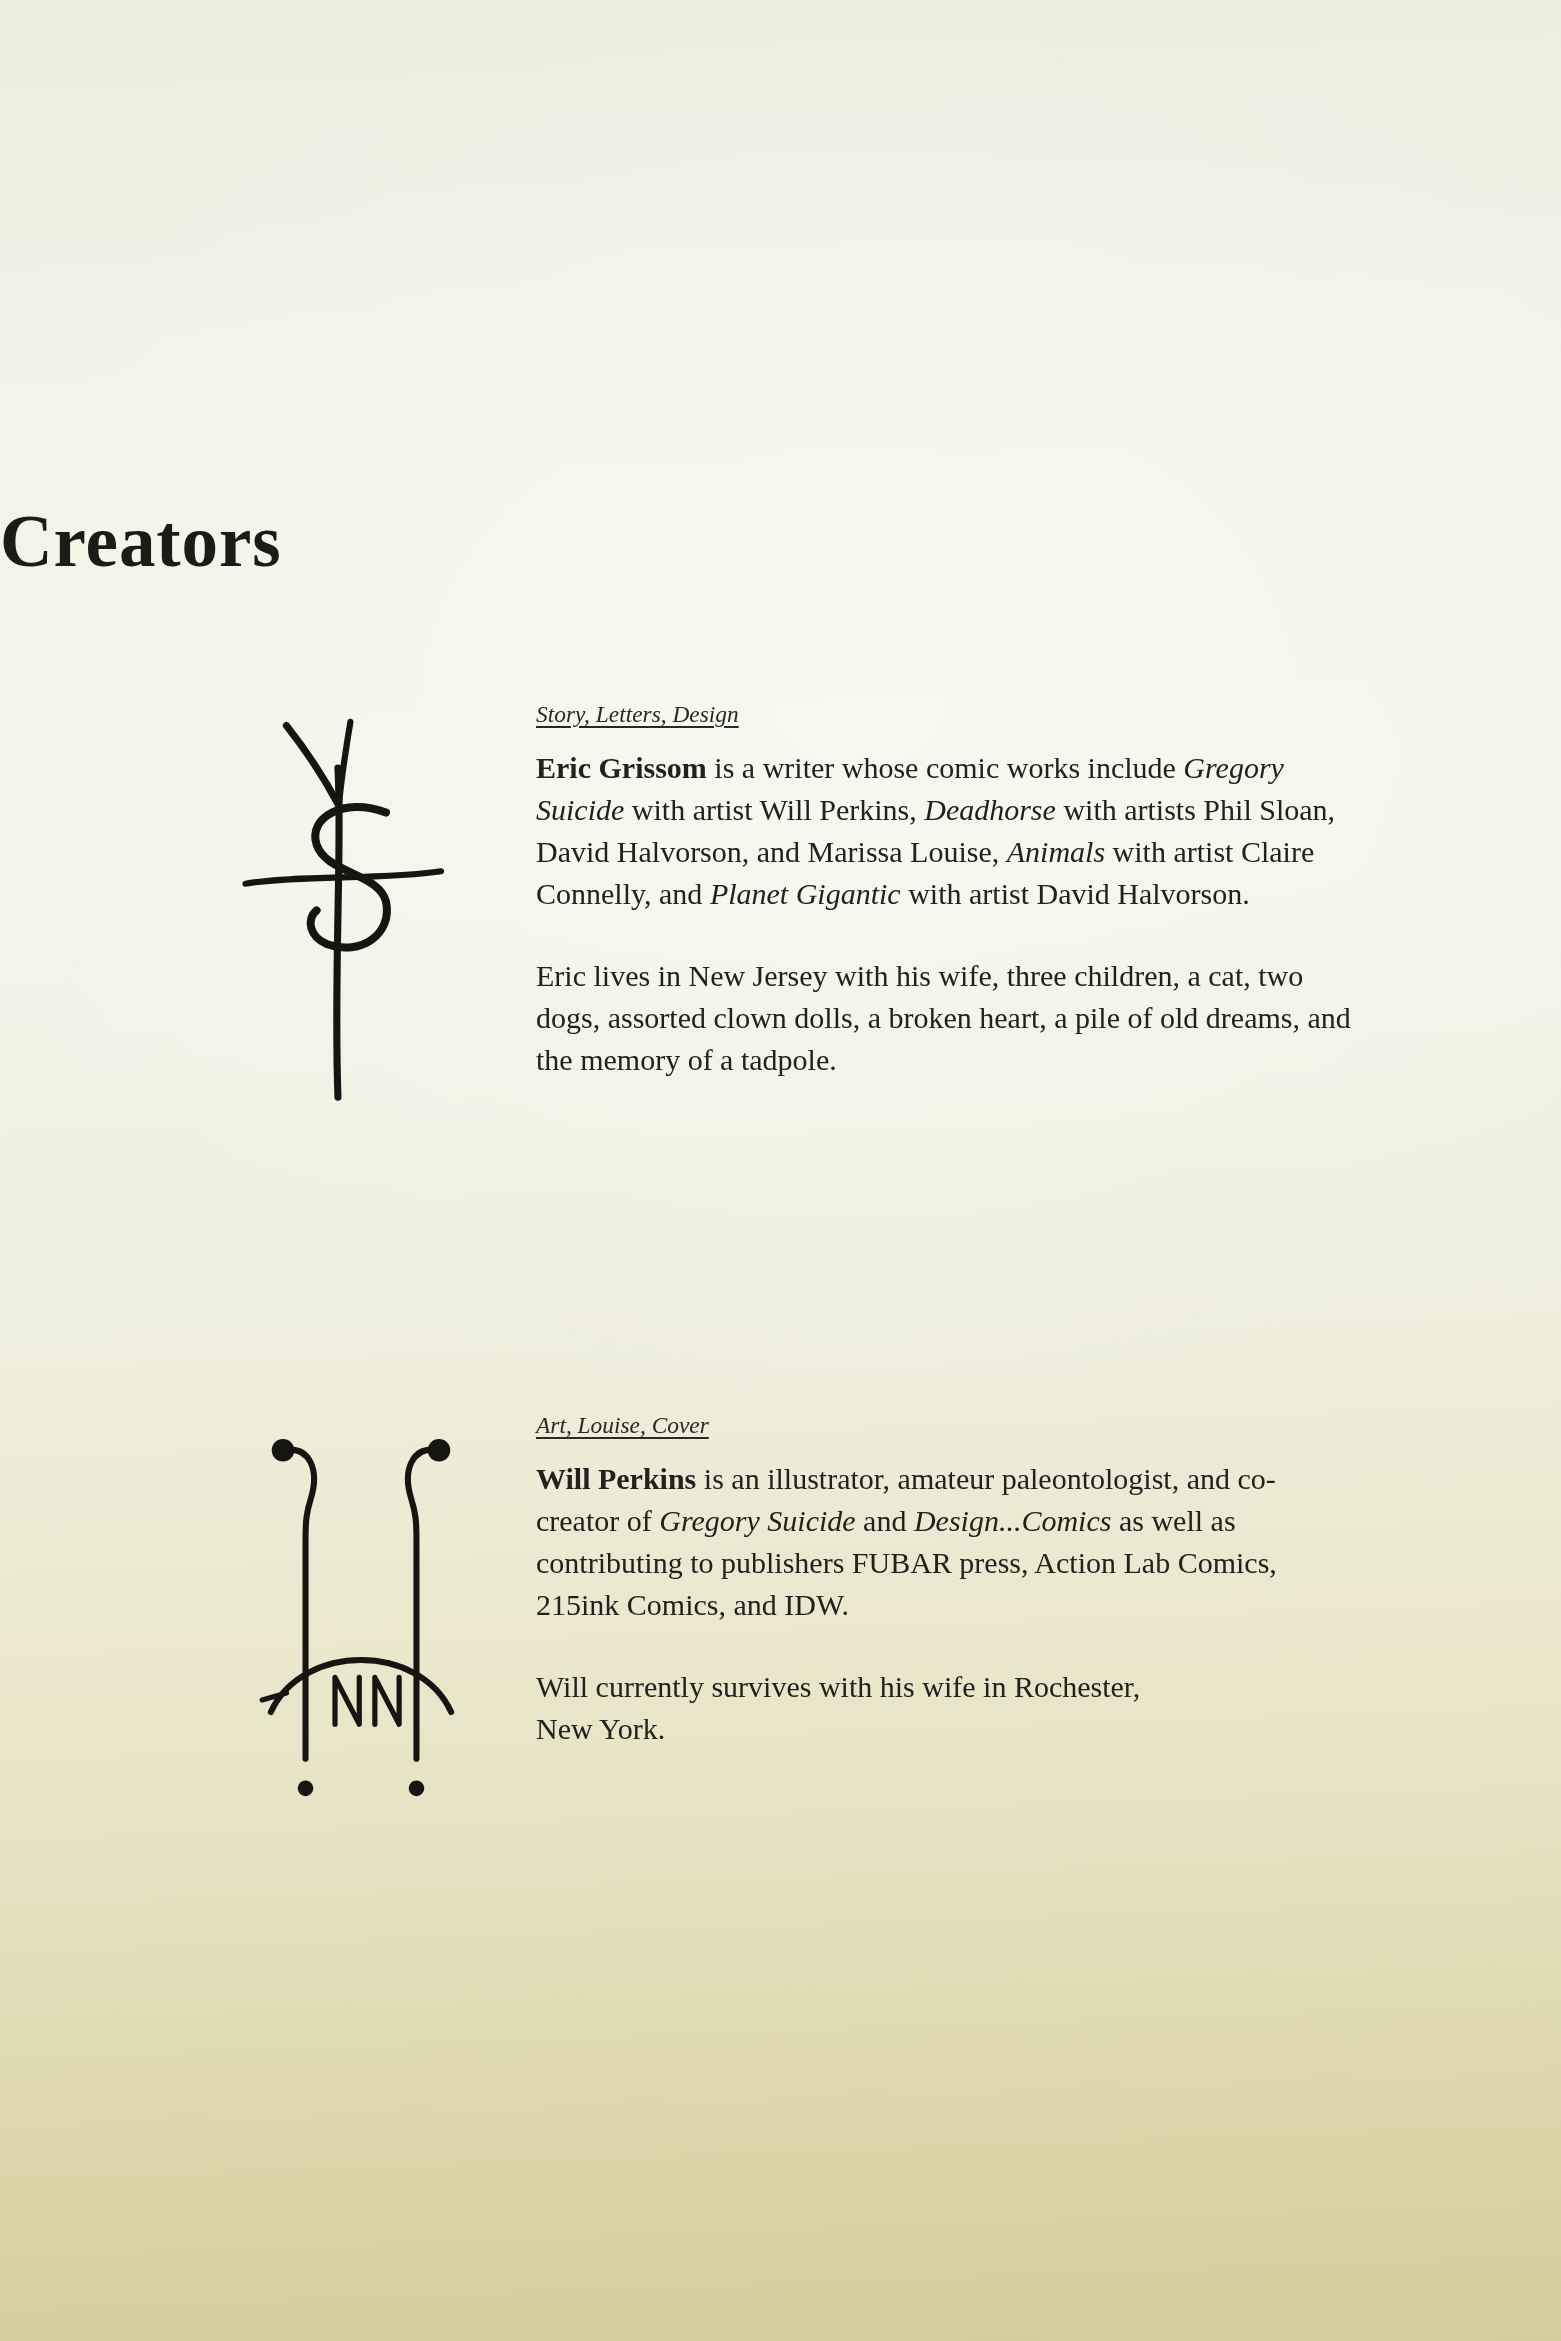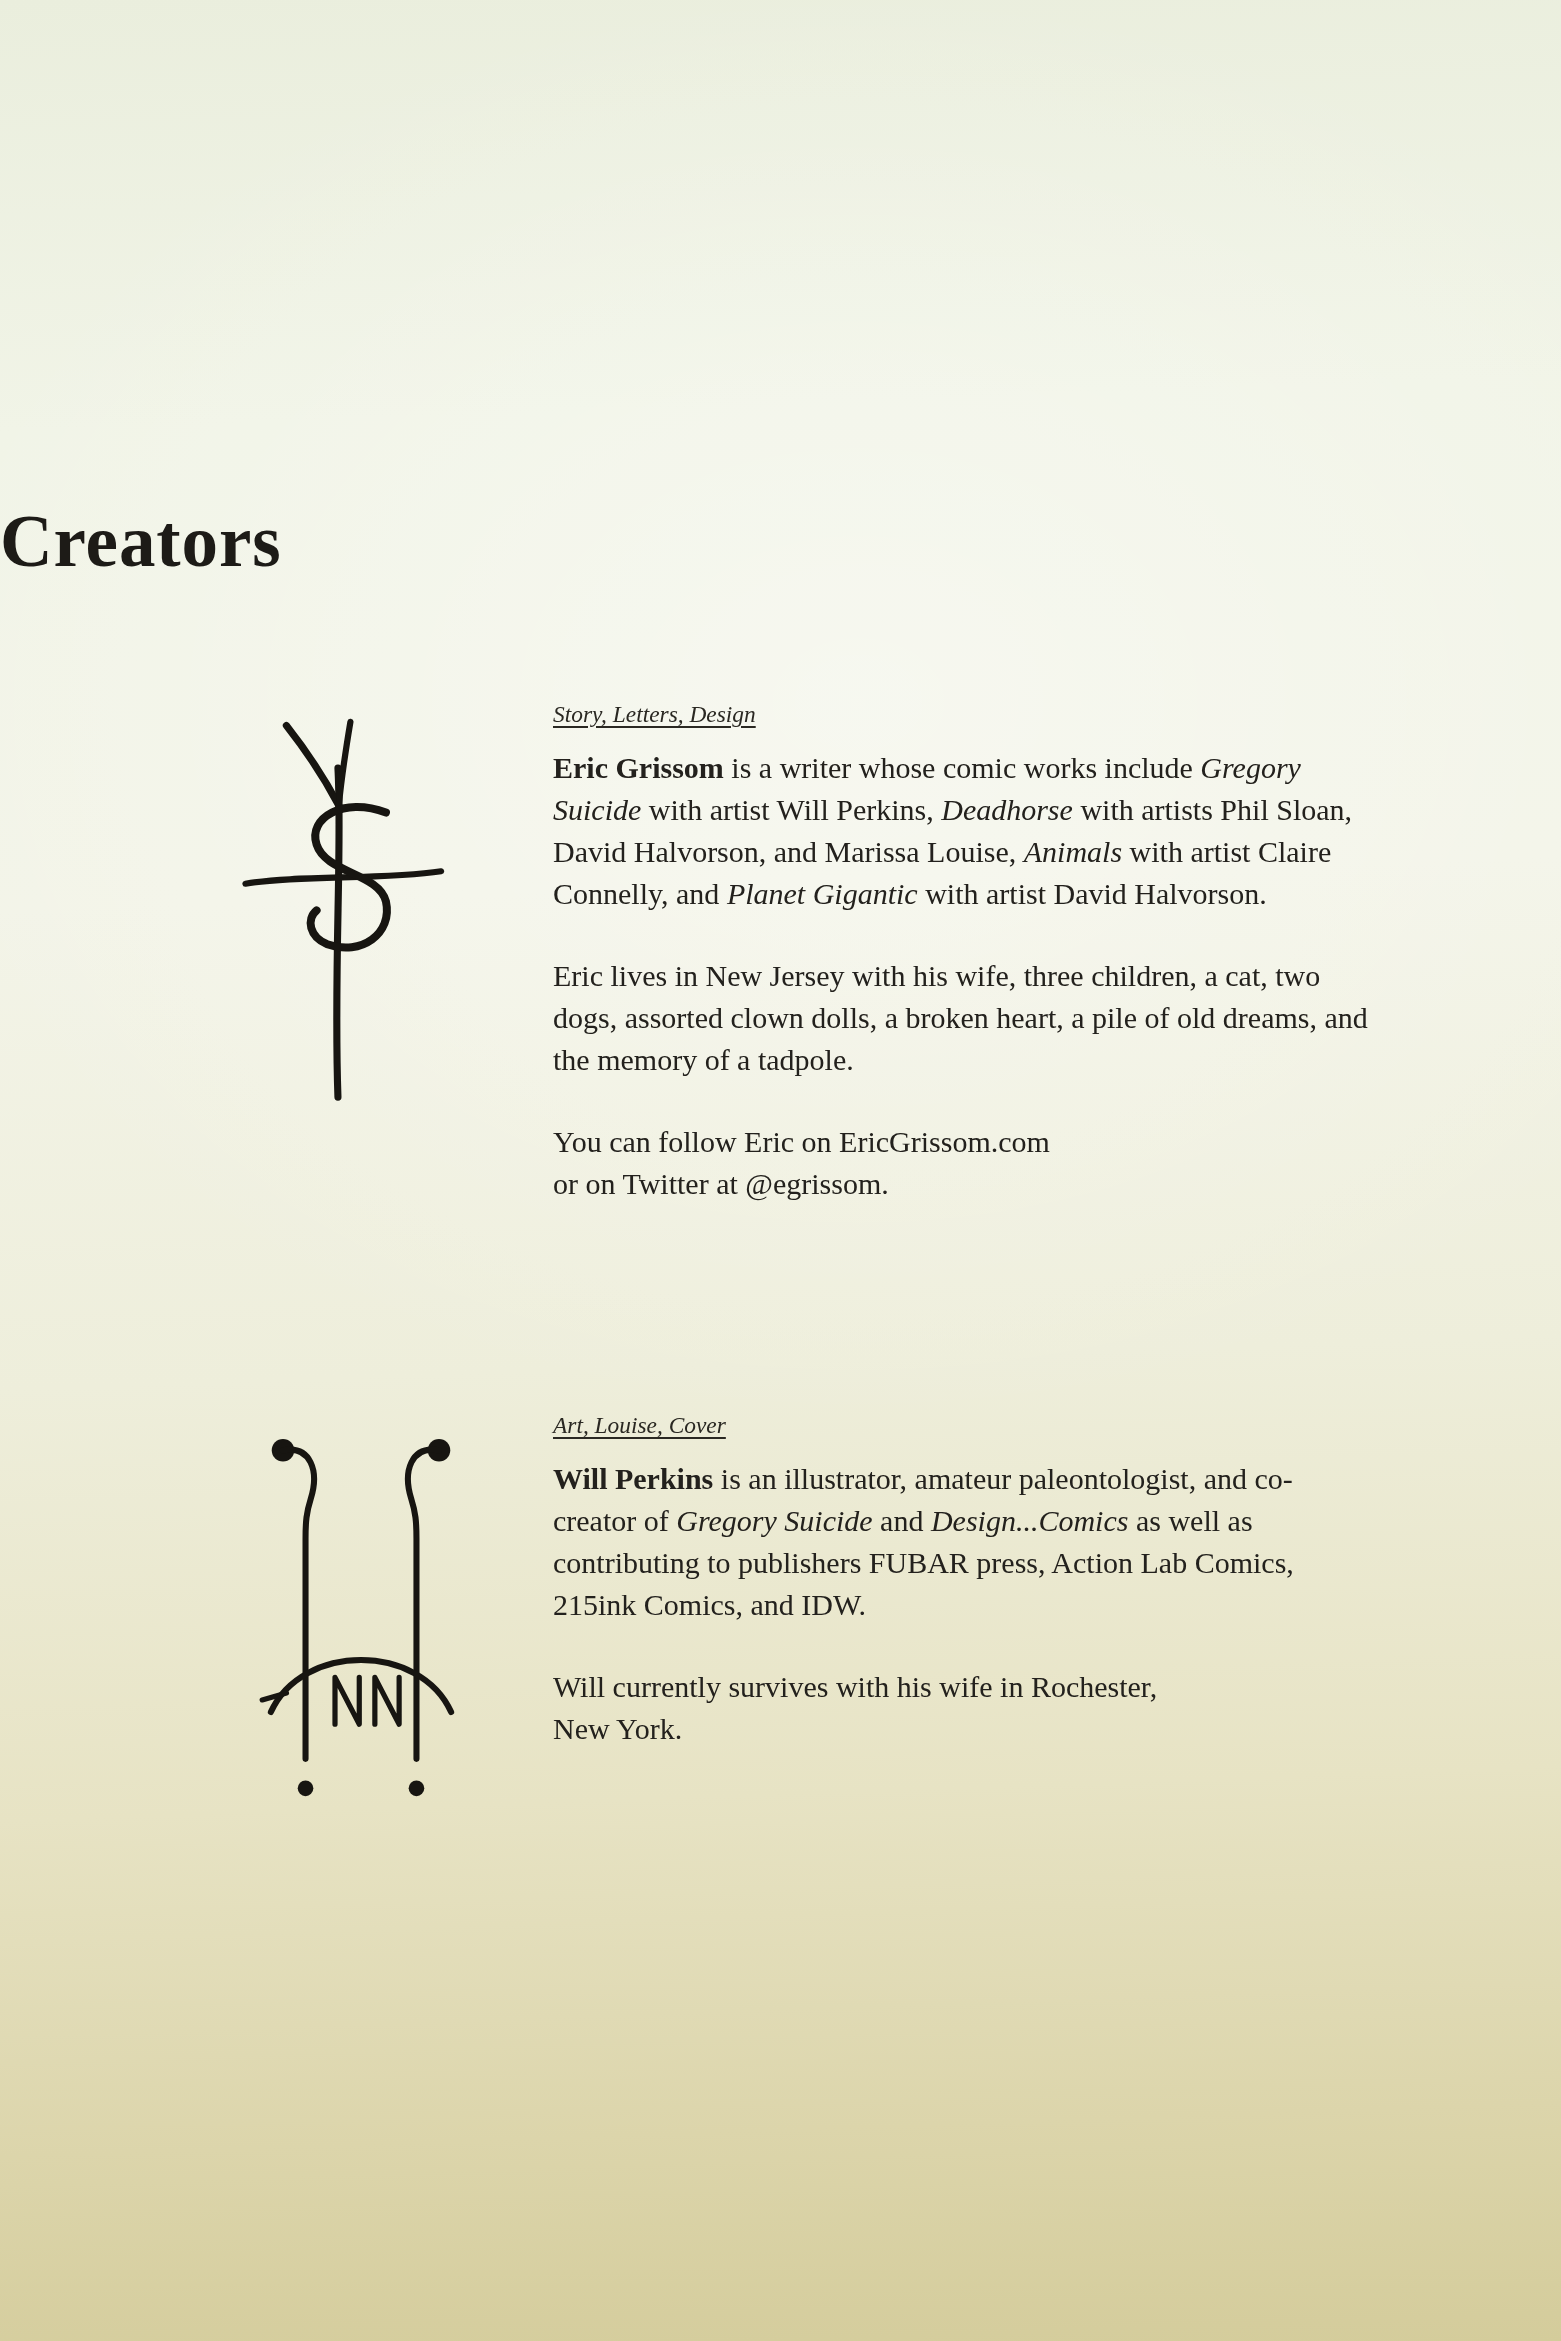--- a/index.html
+++ b/index.html
@@ -32,21 +32,20 @@
     left: 0;
     width: 100%;
     font-size: 73px;
     letter-spacing: 0.9px;
     color: #1d1b17;
   }
   .bio-section {
     position: absolute;
     left: 536px;
     width: 815px;
-    margin-left: 17px;
   }
   .section-eric { top: 701px; }
   .section-will { top: 1412px; }
   .credit-label {
     display: inline-block;
     font-style: italic;
     font-size: 23.4px;
     text-decoration: underline;
     text-underline-offset: 4.3px;
     margin-bottom: 19px;
@@ -102,22 +101,20 @@
       <path d="M130 10 C125 40 120 72 117 104" stroke-width="7"></path>
       <path d="M12 192 C70 182 168 188 232 178" stroke-width="7"></path>
       <path d="M170 112 C122 94 82 118 92 148 C102 180 162 180 170 212 C178 248 142 274 104 260 C84 252 80 232 92 222" stroke-width="9"></path>
     </svg>
   </div>
 
   <section class="bio-section section-eric">
     <span class="credit-label">Story, Letters, Design</span>
     <p class="bio-paragraph"><span class="b">Eric Grissom</span><span> is a writer whose comic works include </span><span class="i">Gregory Suicide</span><span> with artist Will Perkins, </span><span class="i">Deadhorse</span><span> with artists Phil Sloan, David Halvorson, and Marissa Louise, </span><span class="i">Animals</span><span> with artist Claire Connelly, and </span><span class="i">Planet Gigantic</span><span> with artist David Halvorson.</span></p>
     <p class="bio-paragraph"><span>Eric lives in New Jersey with his wife, three children, a cat, two dogs, assorted clown dolls, a broken heart, a pile of old dreams, and the memory of a tadpole.</span></p>
-    <p class="bio-paragraph"><span>You can follow Eric on EricGrissom.com
-or on Twitter at @egrissom.</span></p>
   </section>
 
   <div class="sigil sigil-will">
     <svg viewBox="0 0 240 440" aria-hidden="true">
       <circle cx="30" cy="30" r="13" fill="#171511"></circle>
       <path d="M30 30 C62 24 72 54 62 86 C57 102 56 112 56 132 L56 386" stroke-width="7"></path>
       <circle cx="210" cy="30" r="13" fill="#171511"></circle>
       <path d="M210 30 C178 24 168 54 178 86 C183 102 184 112 184 132 L184 386" stroke-width="7"></path>
       <path d="M16 332 C52 252 188 252 224 332" stroke-width="7"></path>
       <path d="M90 346 L90 292 L118 346 L118 292" stroke-width="6"></path>

